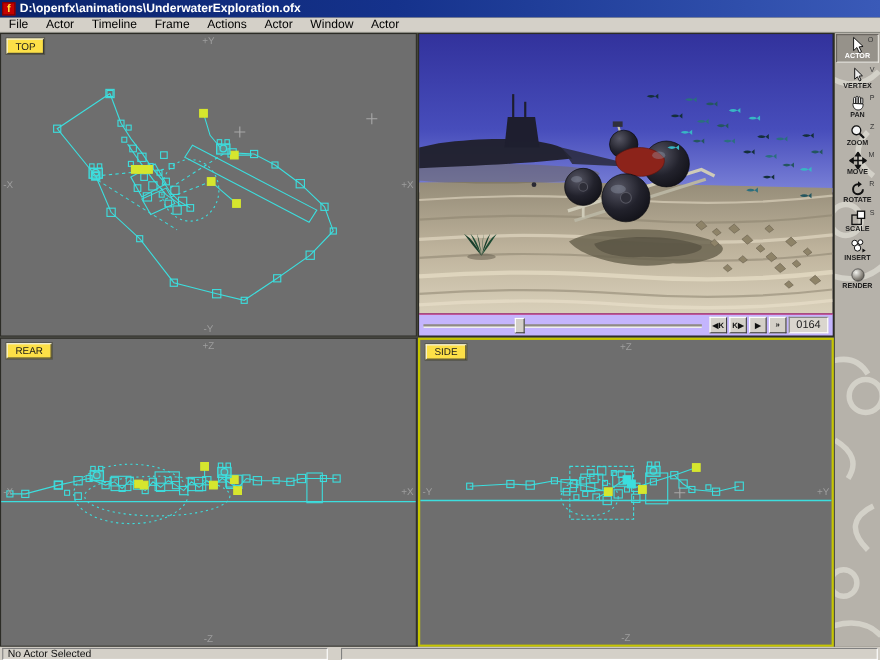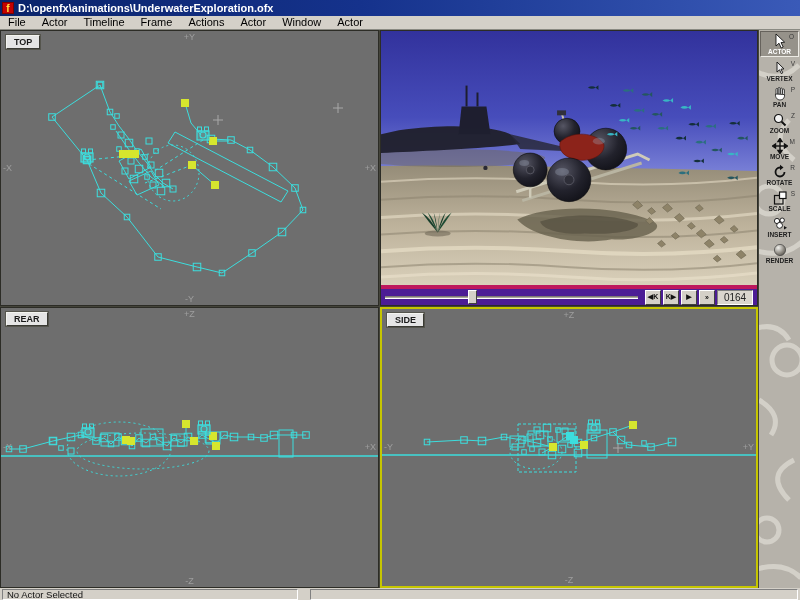--- a/index.html
+++ b/index.html
@@ -19,35 +19,35 @@
   .menubar{position:absolute;left:0;top:16px;width:800px;height:14px;background:#d4d0c8;
     border-bottom:1px solid #8a8a82;display:flex;align-items:center;font-size:11px;color:#000;}
   .menu-item{padding:0 8px;line-height:13px;}
 
   
   .workspace{position:absolute;left:0;top:30px;width:800px;height:558px;background:#44443a;}
   .vp{position:absolute;background:#6e6e6e;border:1px solid #2c2c26;}
   #vp-top{left:0;top:0;width:379px;height:276px;}
   #vp-rear{left:0;top:277px;width:379px;height:281px;padding-left:12px;}
   #vp-side{left:380px;top:277px;width:378px;height:281px;border:2px solid #c6c600;padding-left:43px;}
-  .vp-label{position:absolute;left:5px;top:4px;background:#e5e5e5;color:#1a1a1a;
+  .vp-label{position:absolute;left:5px;top:4px;background:#fde047;color:#1a1a1a;
     border:1px solid;border-color:#f4f4f0 #3a3a34 #3a3a34 #f4f4f0;box-shadow:0 0 0 1px #55554d;
-    font-size:9px;font-weight:bold;padding:1px 7px;z-index:3;}
+    font-size:9px;font-weight:normal;padding:1px 7px;z-index:3;}
   .axis{position:absolute;color:#9e9e9e;font-size:9px;z-index:2;}
   .axis.t{top:1px;left:50%;transform:translateX(-50%);}
   .axis.b{bottom:1px;left:50%;transform:translateX(-50%);}
   .axis.l{left:2px;top:48%;}
   .axis.r{right:2px;top:48%;}
   svg.wire{position:absolute;left:0;top:0;width:100%;height:100%;display:block;}
 
   
   #render-wrap{position:absolute;left:380px;top:0;width:378px;height:276px;background:#23232e;border:1px solid #2c2c26;}
   #scene{display:block;width:376px;height:254px;}
-  .playbar{position:absolute;left:0;top:254px;width:376px;height:20px;background:#4c1d95;
-    border-top:4px solid #be185d;display:flex;align-items:center;padding:0 4px;gap:2px;}
+  .playbar{position:absolute;left:0;top:254px;width:376px;height:20px;background:#c4b5fd;
+    border-top:1px solid #be185d;display:flex;align-items:center;padding:0 4px;gap:2px;}
   .slider{position:relative;flex:1;height:14px;margin-right:5px;}
   .slider .track{position:absolute;left:0;right:0;top:6px;height:3px;background:#aaa69e;
     border-top:1px solid #7e7a74;border-bottom:1px solid #fff;}
   .slider .thumb{position:absolute;top:0;width:9px;height:14px;background:#d4d0c8;
     border:1px solid;border-color:#fff #404040 #404040 #fff;}
   .pb-btn{width:16px;height:15px;background:#d4d0c8;border:1px solid;flex:none;
     border-color:#fff #404040 #404040 #fff;font-size:7px;font-weight:bold;color:#111;
     display:flex;align-items:center;justify-content:center;}
   .frame-counter{width:36px;height:15px;background:#dad6ce;border:1px solid;flex:none;
     border-color:#808080 #fff #fff #808080;font-size:10px;color:#222;

